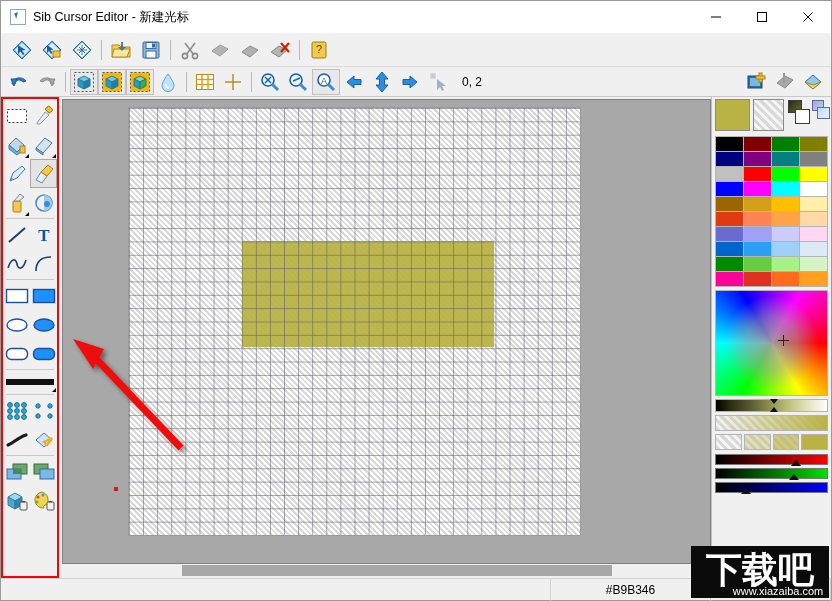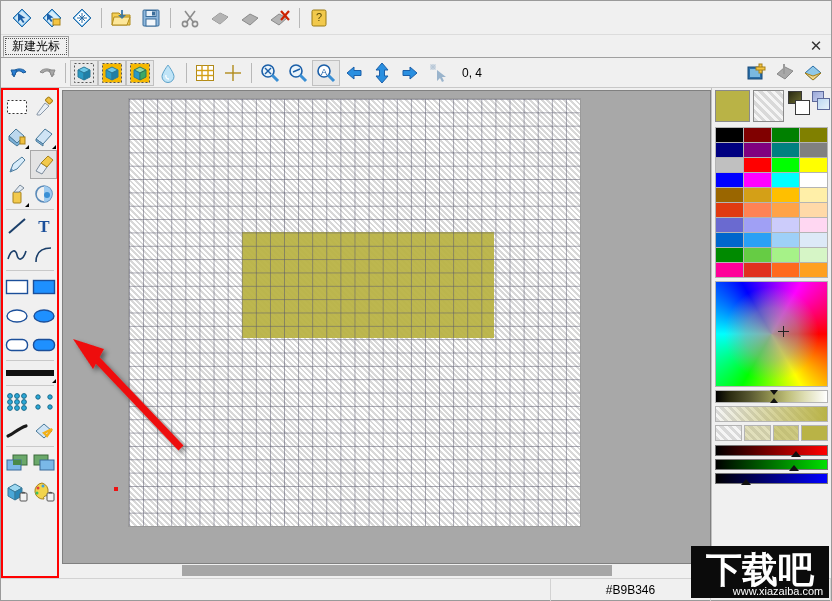--- a/index.html
+++ b/index.html
@@ -474,20 +474,42 @@
     right: 2px; bottom: 2px;
     z-index: 60;
     width: 146px; height: 56px;
   }
 </style>
 </head>
 <body>
 
 <div id="app">
 
+  <div class="titlebar">
+    <div class="title-icon"></div>
+    <div class="title-text">Sib Cursor Editor - 新建光标</div>
+    <div class="win-controls">
+      <div class="win-btn">
+        <svg width="12" height="12" viewBox="0 0 12 12">
+            <line x1="1" y1="6" x2="11" y2="6" stroke="#000" stroke-width="1"></line>
+          </svg>
+      </div>
+      <div class="win-btn">
+        <svg width="12" height="12" viewBox="0 0 12 12">
+            <rect x="1.5" y="1.5" width="9" height="9" fill="none" stroke="#000" stroke-width="1"></rect>
+          </svg>
+      </div>
+      <div class="win-btn">
+        <svg width="12" height="12" viewBox="0 0 12 12">
+            <line x1="1.5" y1="1.5" x2="10.5" y2="10.5" stroke="#000" stroke-width="1"></line>
+            <line x1="10.5" y1="1.5" x2="1.5" y2="10.5" stroke="#000" stroke-width="1"></line>
+          </svg>
+      </div>
+    </div>
+  </div>
 
 
   <div class="toolbar-main">
     <div class="tb-btn">
       <svg width="22" height="22" viewBox="0 0 22 22">
         <polygon points="11,2 20,11 11,20 2,11" fill="#5aa8e0" stroke="#2a6ea8"></polygon>
         <polygon points="11,3.5 18.5,11 11,18.5 3.5,11" fill="#cfe8f8" stroke="none"></polygon>
         <polygon points="7,6 7,15 9.5,12.5 12,16 13.5,15 11,11.5 14.5,11" fill="#1b5fa8"></polygon>
       </svg>
     </div>
@@ -561,26 +583,20 @@
     </div>
     <div class="tb-sep"></div>
     <div class="tb-btn">
       <svg width="22" height="22" viewBox="0 0 22 22">
         <rect x="4" y="3" width="14" height="16" rx="1.5" fill="#f2c94c" stroke="#9a7a12"></rect>
         <text x="11" y="14" font-size="11" text-anchor="middle" fill="#5a4a06" font-family="Liberation Sans, sans-serif">?</text>
       </svg>
     </div>
   </div>
 
-  <div class="tabstrip">
-    <div class="tab">
-      <span>新建光标</span>
-    </div>
-    <div class="tab-close">✕</div>
-  </div>
 
   <div class="toolbar-two">
     <div class="tb2-btn">
       <svg width="20" height="18" viewBox="0 0 20 18">
         <path d="M3 11 C3 4, 14 3, 17 8 L14 9 C12 6, 6 6, 6 11 Z" fill="#2a7fd4" stroke="#1b5a98"></path>
         <polygon points="2,6 8,6 5,13" fill="#2a7fd4" stroke="#1b5a98"></polygon>
       </svg>
     </div>
     <div class="tb2-btn">
       <svg width="20" height="18" viewBox="0 0 20 18">
@@ -683,21 +699,21 @@
       <svg width="22" height="22" viewBox="0 0 22 22">
         <g stroke="#b8c8d8" stroke-width="1.2">
             <line x1="6" y1="2" x2="6" y2="8"></line>
             <line x1="3" y1="5" x2="9" y2="5"></line>
             <line x1="3.5" y1="2.5" x2="8.5" y2="7.5"></line>
             <line x1="8.5" y1="2.5" x2="3.5" y2="7.5"></line>
           </g>
         <polygon points="10,8 10,19 13,16 15,20 17,19 15,15 19,15" fill="#9ab4cc"></polygon>
       </svg>
     </div>
-    <div class="coord-label">0, 4</div>
+    <div class="coord-label">0, 2</div>
 
     <div style="margin-left:auto; display:flex; align-items:center; padding-right:4px;">
       <div class="tb2-btn">
         <svg width="22" height="22" viewBox="0 0 22 22">
           <rect x="2" y="5" width="14" height="12" fill="#2a6ea8" stroke="#184a78"></rect>
           <rect x="4" y="7" width="10" height="8" fill="#7ab8e0"></rect>
           <polygon points="16,3 16,7 14,7 18,11 22,7 20,7 20,3" fill="#f5c542" stroke="#a8821a" opacity="0"></polygon>
           <g fill="#f5c542" stroke="#a8821a">
               <rect x="13" y="2" width="3" height="9"></rect>
               <rect x="10" y="5" width="9" height="3"></rect>

